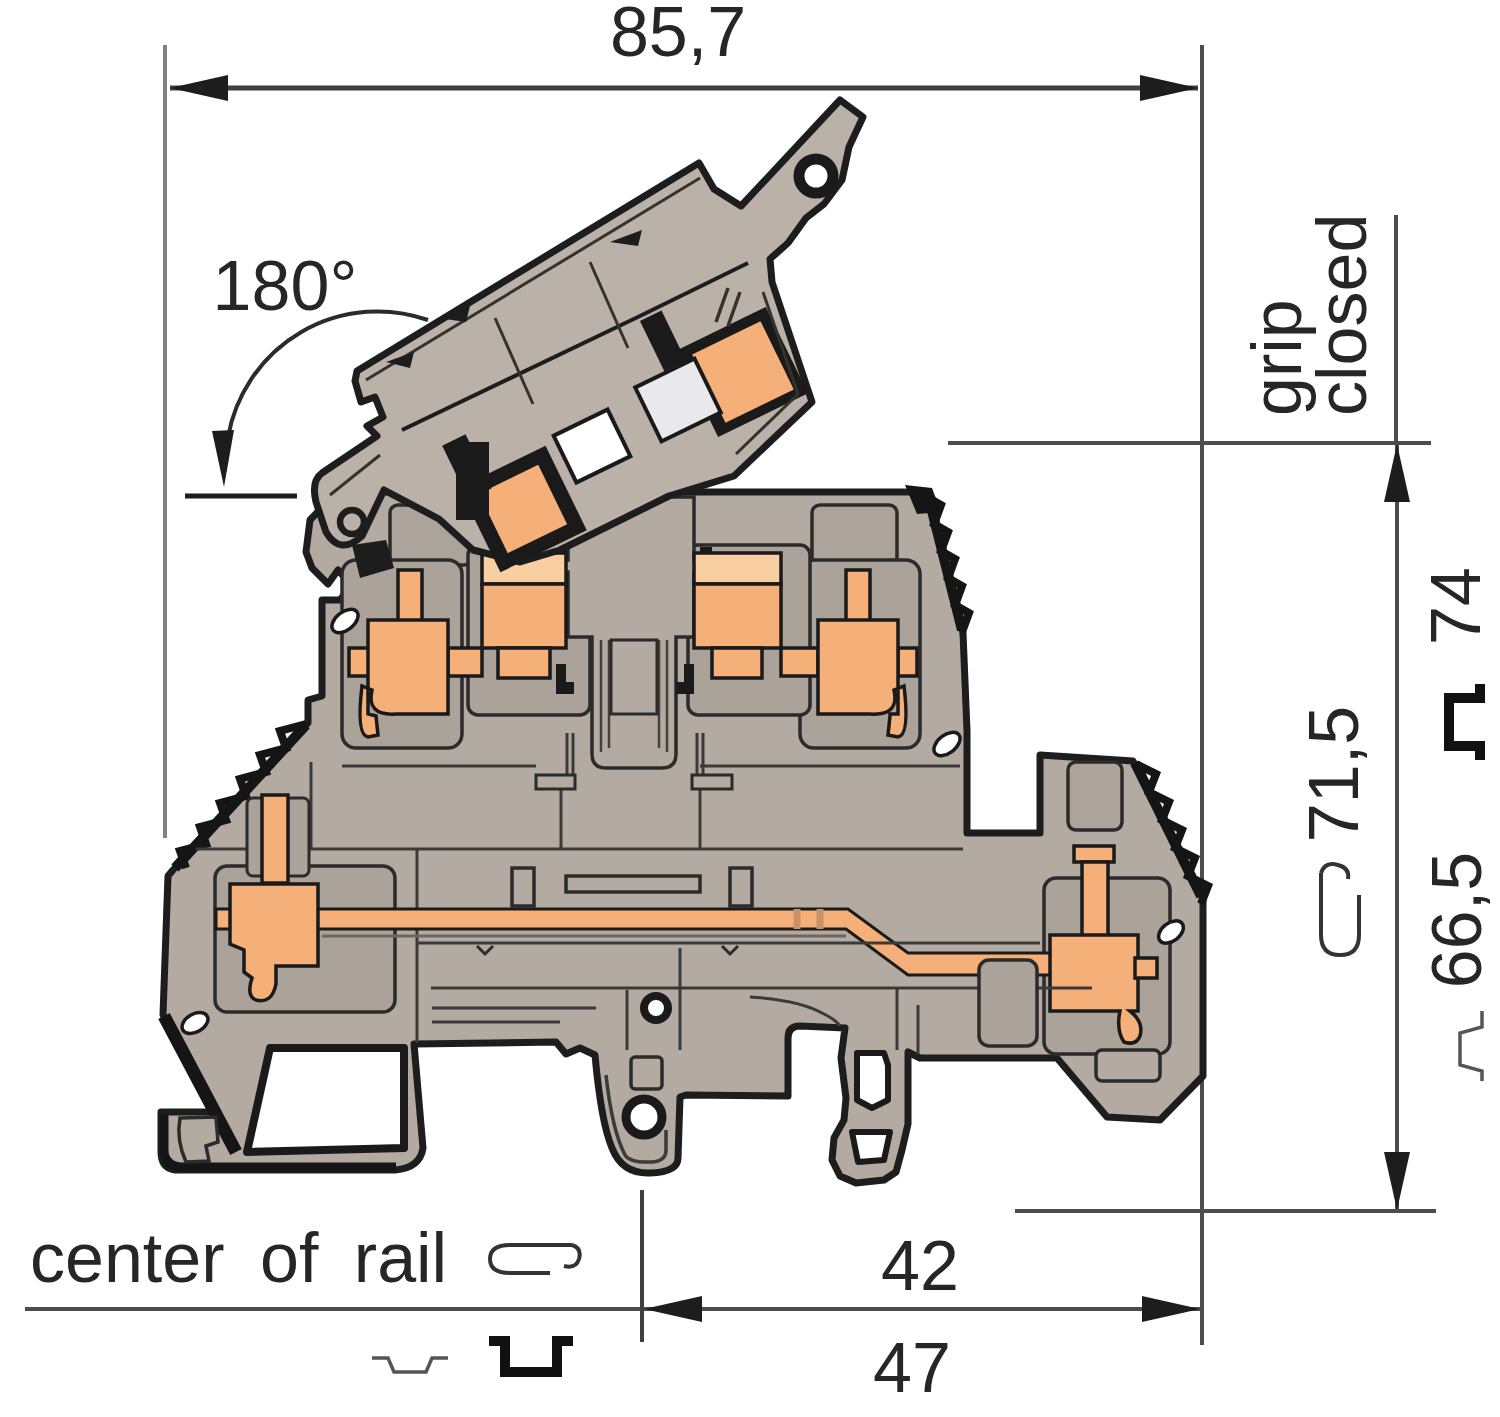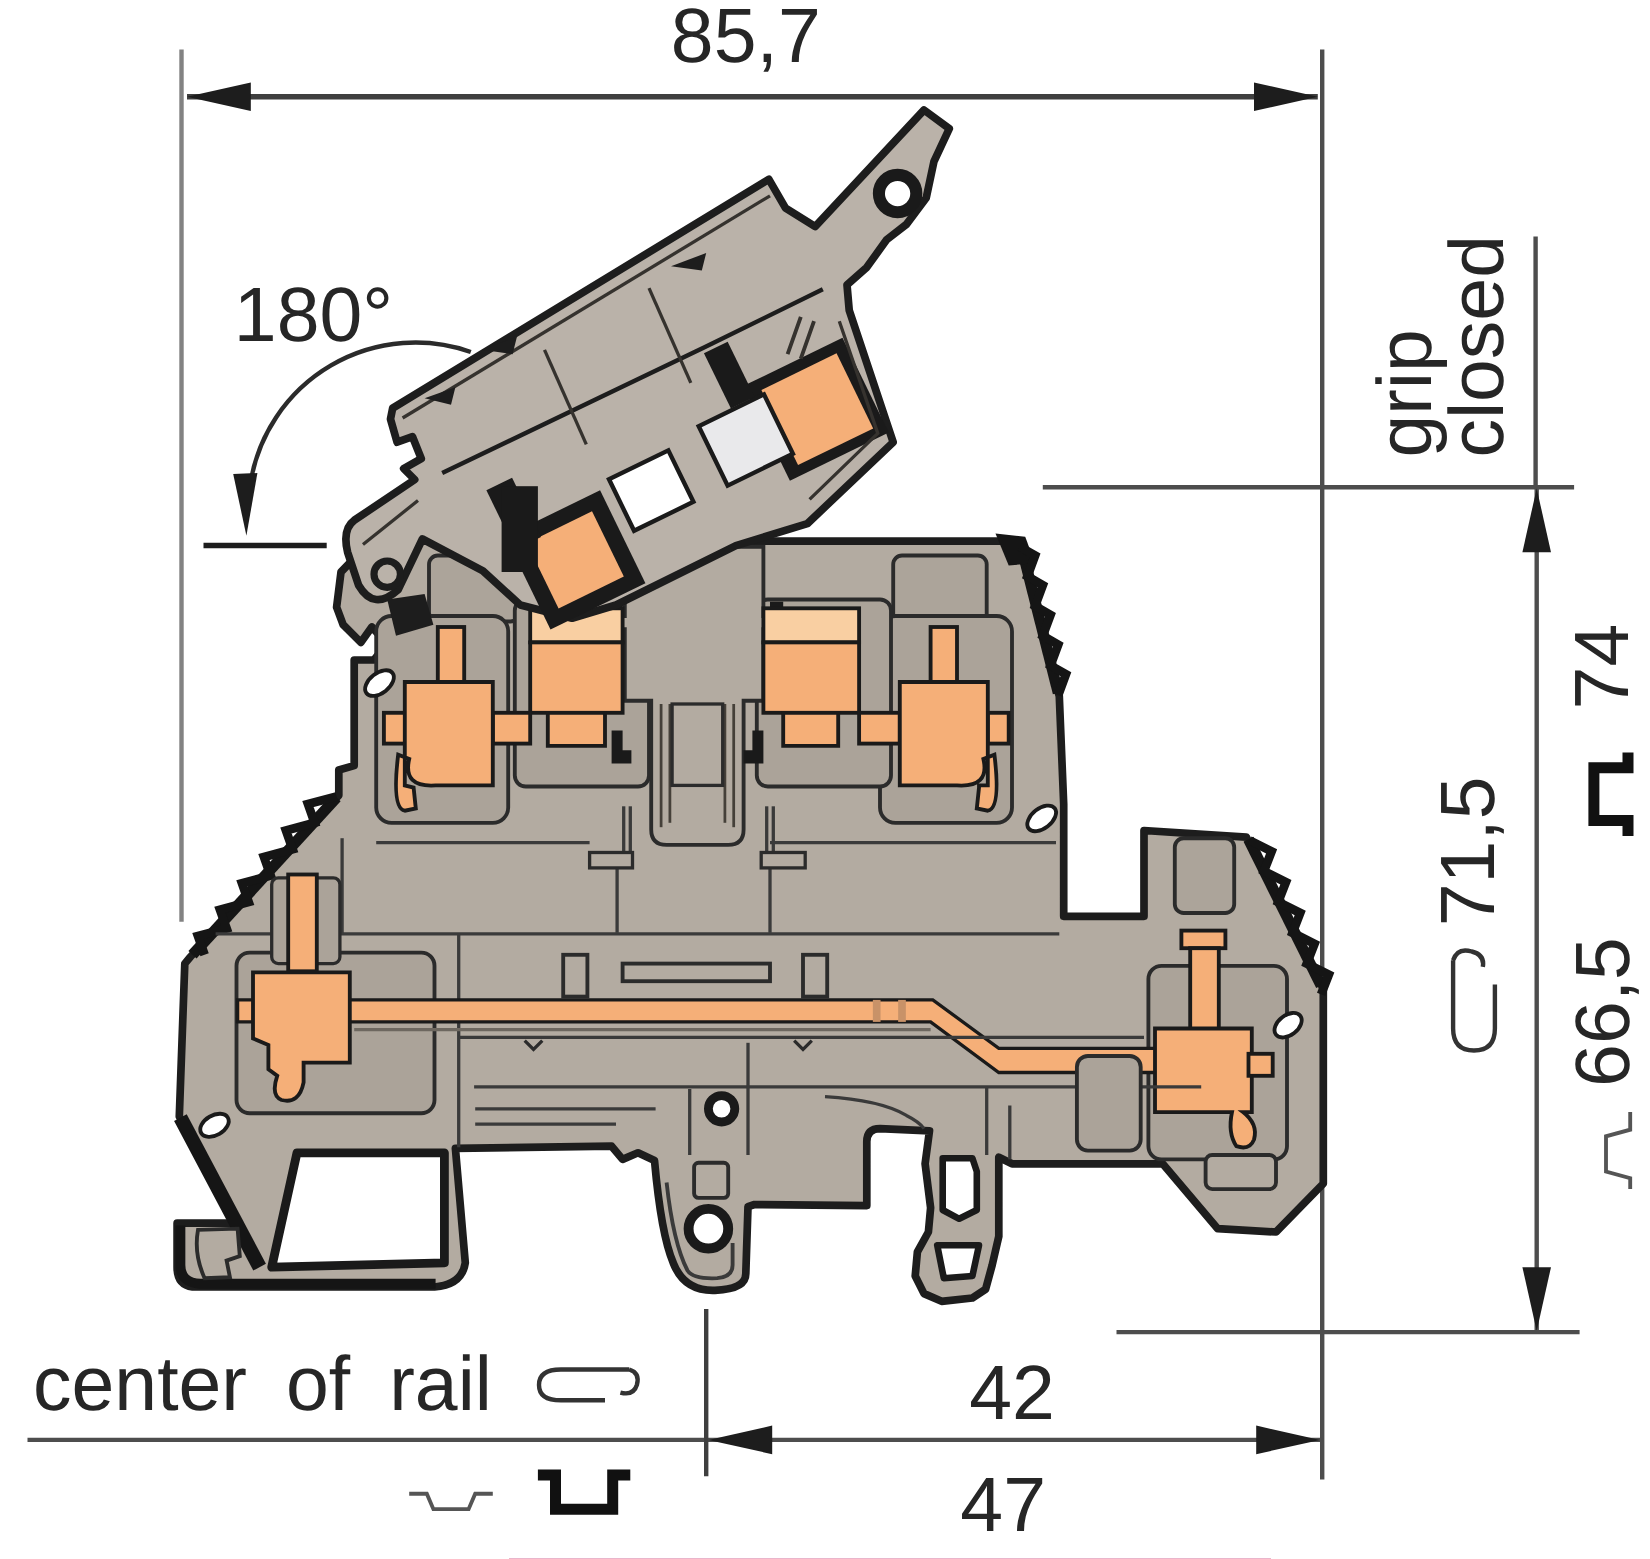--- a/index.html
+++ b/index.html
@@ -1,16 +1,16 @@
 <!DOCTYPE html>
 <html><head>
 <meta charset="utf-8">
 <style>
 html,body{margin:0;padding:0;background:#fff;}
-#stage{position:relative;width:1500px;height:1417px;background:#be185d;overflow:hidden;}
+#stage{position:relative;width:1500px;height:1417px;background:#bef264;overflow:hidden;}
 text{font-family:"Liberation Sans", sans-serif;fill:#262626;}
 </style>
 </head>
 <body>
 <div id="stage">
 <svg width="1500" height="1417" viewBox="0 0 1500 1417">
 <rect x="0" y="0" width="1500" height="1417" fill="#ffffff"></rect>
 
 <g id="dims" stroke-linecap="butt">
   <line x1="165" y1="45" x2="165" y2="838" stroke="#828282" stroke-width="4"></line>

